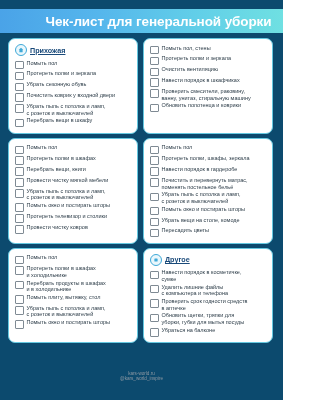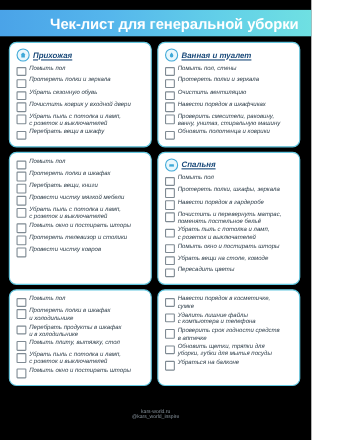--- a/index.html
+++ b/index.html
@@ -12,21 +12,21 @@
     height: 400px;
     font-family: "Liberation Sans", sans-serif;
     overflow: hidden;
     position: relative;
   }
   .page {
     width: 283px;
     height: 400px;
     box-sizing: border-box;
     position: relative;
-    background: #000000;
+    background: #0c4a6e;
     display: flex;
     flex-direction: column;
   }
   .header-band {
     margin-top: 9px;
     height: 24px;
     background: linear-gradient(90deg, #4aa3e8 0%, #55b6ec 35%, #62cfe8 70%, #6fe0e2 100%);
     display: flex;
     align-items: center;
     justify-content: center;
@@ -49,21 +49,20 @@
     align-content: flex-start;
     gap: 4px 5px;
   }
   .card {
     width: 130px;
     box-sizing: border-box;
     border: 1px solid #64c8e0;
     border-radius: 7px;
     background: #ffffff;
     padding: 5px 5px 5px 6px;
-    font-style: italic;
   }
   .card-head {
     display: flex;
     align-items: center;
     gap: 3px;
     margin-bottom: 3px;
   }
   .badge {
     width: 10px;
     height: 10px;
@@ -159,172 +158,163 @@
             <span class="item-label">Убрать пыль с потолка и ламп,
 с розеток и выключателей</span>
           </div>
           <div class="item">
             <span class="checkbox"></span>
             <span class="item-label">Перебрать вещи в шкафу</span>
           </div>
         </div>
       </div>
       <div class="card">
+        <div class="items">
+          <div class="item">
+            <span class="checkbox"></span>
+            <span class="item-label">Помыть пол, стены</span>
+          </div>
+          <div class="item">
+            <span class="checkbox"></span>
+            <span class="item-label">Протереть полки и зеркала</span>
+          </div>
+          <div class="item">
+            <span class="checkbox"></span>
+            <span class="item-label">Очистить вентиляцию</span>
+          </div>
+          <div class="item">
+            <span class="checkbox"></span>
+            <span class="item-label">Навести порядок в шкафчиках</span>
+          </div>
+          <div class="item">
+            <span class="checkbox"></span>
+            <span class="item-label">Проверить смесители, раковину,
+ванну, унитаз, стиральную машину</span>
+          </div>
+          <div class="item">
+            <span class="checkbox"></span>
+            <span class="item-label">Обновить полотенца и коврики</span>
+          </div>
+        </div>
+      </div>
+      <div class="card">
+        <div class="items">
+          <div class="item">
+            <span class="checkbox"></span>
+            <span class="item-label">Помыть пол</span>
+          </div>
+          <div class="item">
+            <span class="checkbox"></span>
+            <span class="item-label">Протереть полки в шкафах</span>
+          </div>
+          <div class="item">
+            <span class="checkbox"></span>
+            <span class="item-label">Перебрать вещи, книги</span>
+          </div>
+          <div class="item">
+            <span class="checkbox"></span>
+            <span class="item-label">Провести чистку мягкой мебели</span>
+          </div>
+          <div class="item">
+            <span class="checkbox"></span>
+            <span class="item-label">Убрать пыль с потолка и ламп,
+с розеток и выключателей</span>
+          </div>
+          <div class="item">
+            <span class="checkbox"></span>
+            <span class="item-label">Помыть окно и постирать шторы</span>
+          </div>
+          <div class="item">
+            <span class="checkbox"></span>
+            <span class="item-label">Протереть телевизор и столики</span>
+          </div>
+          <div class="item">
+            <span class="checkbox"></span>
+            <span class="item-label">Провести чистку ковров</span>
+          </div>
+        </div>
+      </div>
+      <div class="card">
+        <div class="items">
+          <div class="item">
+            <span class="checkbox"></span>
+            <span class="item-label">Помыть пол</span>
+          </div>
+          <div class="item">
+            <span class="checkbox"></span>
+            <span class="item-label">Протереть полки, шкафы, зеркала</span>
+          </div>
+          <div class="item">
+            <span class="checkbox"></span>
+            <span class="item-label">Навести порядок в гардеробе</span>
+          </div>
+          <div class="item">
+            <span class="checkbox"></span>
+            <span class="item-label">Почистить и перевернуть матрас,
+поменять постельное бельё</span>
+          </div>
+          <div class="item">
+            <span class="checkbox"></span>
+            <span class="item-label">Убрать пыль с потолка и ламп,
+с розеток и выключателей</span>
+          </div>
+          <div class="item">
+            <span class="checkbox"></span>
+            <span class="item-label">Помыть окно и постирать шторы</span>
+          </div>
+          <div class="item">
+            <span class="checkbox"></span>
+            <span class="item-label">Убрать вещи на столе, комоде</span>
+          </div>
+          <div class="item">
+            <span class="checkbox"></span>
+            <span class="item-label">Пересадить цветы</span>
+          </div>
+        </div>
+      </div>
+      <div class="card">
+        <div class="items">
+          <div class="item">
+            <span class="checkbox"></span>
+            <span class="item-label">Помыть пол</span>
+          </div>
+          <div class="item">
+            <span class="checkbox"></span>
+            <span class="item-label">Протереть полки в шкафах
+и холодильнике</span>
+          </div>
+          <div class="item">
+            <span class="checkbox"></span>
+            <span class="item-label">Перебрать продукты в шкафах
+и в холодильнике</span>
+          </div>
+          <div class="item">
+            <span class="checkbox"></span>
+            <span class="item-label">Помыть плиту, вытяжку, стол</span>
+          </div>
+          <div class="item">
+            <span class="checkbox"></span>
+            <span class="item-label">Убрать пыль с потолка и ламп,
+с розеток и выключателей</span>
+          </div>
+          <div class="item">
+            <span class="checkbox"></span>
+            <span class="item-label">Помыть окно и постирать шторы</span>
+          </div>
+        </div>
+      </div>
+      <div class="card">
         <div class="card-head">
           <span class="badge">
             <svg width="6" height="6" viewBox="0 0 10 10">
-              <path d="M5 1.3C3.2 3.4 2.4 4.8 2.4 6a2.6 2.6 0 0 0 5.2 0c0-1.2-.8-2.6-2.6-4.7z" fill="#3fa9d8"></path>
+              <rect x="2.3" y="2.3" width="5.4" height="5.4" rx="1" fill="#3fa9d8"></rect>
             </svg>
           </span>
-          <span class="card-title">Ванная и туалет</span>
-        </div>
-        <div class="items">
-          <div class="item">
-            <span class="checkbox"></span>
-            <span class="item-label">Помыть пол, стены</span>
-          </div>
-          <div class="item">
-            <span class="checkbox"></span>
-            <span class="item-label">Протереть полки и зеркала</span>
-          </div>
-          <div class="item">
-            <span class="checkbox"></span>
-            <span class="item-label">Очистить вентиляцию</span>
-          </div>
-          <div class="item">
-            <span class="checkbox"></span>
-            <span class="item-label">Навести порядок в шкафчиках</span>
-          </div>
-          <div class="item">
-            <span class="checkbox"></span>
-            <span class="item-label">Проверить смесители, раковину,
-ванну, унитаз, стиральную машину</span>
-          </div>
-          <div class="item">
-            <span class="checkbox"></span>
-            <span class="item-label">Обновить полотенца и коврики</span>
-          </div>
-        </div>
-      </div>
-      <div class="card">
-        <div class="items">
-          <div class="item">
-            <span class="checkbox"></span>
-            <span class="item-label">Помыть пол</span>
-          </div>
-          <div class="item">
-            <span class="checkbox"></span>
-            <span class="item-label">Протереть полки в шкафах</span>
-          </div>
-          <div class="item">
-            <span class="checkbox"></span>
-            <span class="item-label">Перебрать вещи, книги</span>
-          </div>
-          <div class="item">
-            <span class="checkbox"></span>
-            <span class="item-label">Провести чистку мягкой мебели</span>
-          </div>
-          <div class="item">
-            <span class="checkbox"></span>
-            <span class="item-label">Убрать пыль с потолка и ламп,
-с розеток и выключателей</span>
-          </div>
-          <div class="item">
-            <span class="checkbox"></span>
-            <span class="item-label">Помыть окно и постирать шторы</span>
-          </div>
-          <div class="item">
-            <span class="checkbox"></span>
-            <span class="item-label">Протереть телевизор и столики</span>
-          </div>
-          <div class="item">
-            <span class="checkbox"></span>
-            <span class="item-label">Провести чистку ковров</span>
-          </div>
-        </div>
-      </div>
-      <div class="card">
-        <div class="card-head">
-          <span class="badge">
-            <svg width="6" height="6" viewBox="0 0 10 10">
-              <rect x="1.3" y="3.8" width="7.4" height="2.6" rx="1" fill="#3fa9d8"></rect>
-              <rect x="1.3" y="6.4" width="7.4" height="1" fill="#3fa9d8"></rect>
-            </svg>
-          </span>
-          <span class="card-title">Спальня</span>
-        </div>
-        <div class="items">
-          <div class="item">
-            <span class="checkbox"></span>
-            <span class="item-label">Помыть пол</span>
-          </div>
-          <div class="item">
-            <span class="checkbox"></span>
-            <span class="item-label">Протереть полки, шкафы, зеркала</span>
-          </div>
-          <div class="item">
-            <span class="checkbox"></span>
-            <span class="item-label">Навести порядок в гардеробе</span>
-          </div>
-          <div class="item">
-            <span class="checkbox"></span>
-            <span class="item-label">Почистить и перевернуть матрас,
-поменять постельное бельё</span>
-          </div>
-          <div class="item">
-            <span class="checkbox"></span>
-            <span class="item-label">Убрать пыль с потолка и ламп,
-с розеток и выключателей</span>
-          </div>
-          <div class="item">
-            <span class="checkbox"></span>
-            <span class="item-label">Помыть окно и постирать шторы</span>
-          </div>
-          <div class="item">
-            <span class="checkbox"></span>
-            <span class="item-label">Убрать вещи на столе, комоде</span>
-          </div>
-          <div class="item">
-            <span class="checkbox"></span>
-            <span class="item-label">Пересадить цветы</span>
-          </div>
-        </div>
-      </div>
-      <div class="card">
-        <div class="items">
-          <div class="item">
-            <span class="checkbox"></span>
-            <span class="item-label">Помыть пол</span>
-          </div>
-          <div class="item">
-            <span class="checkbox"></span>
-            <span class="item-label">Протереть полки в шкафах
-и холодильнике</span>
-          </div>
-          <div class="item">
-            <span class="checkbox"></span>
-            <span class="item-label">Перебрать продукты в шкафах
-и в холодильнике</span>
-          </div>
-          <div class="item">
-            <span class="checkbox"></span>
-            <span class="item-label">Помыть плиту, вытяжку, стол</span>
-          </div>
-          <div class="item">
-            <span class="checkbox"></span>
-            <span class="item-label">Убрать пыль с потолка и ламп,
-с розеток и выключателей</span>
-          </div>
-          <div class="item">
-            <span class="checkbox"></span>
-            <span class="item-label">Помыть окно и постирать шторы</span>
-          </div>
-        </div>
-      </div>
-      <div class="card">
+          <span class="card-title">Другое</span>
+        </div>
         <div class="items">
           <div class="item">
             <span class="checkbox"></span>
             <span class="item-label">Навести порядок в косметичке,
 сумке</span>
           </div>
           <div class="item">
             <span class="checkbox"></span>
             <span class="item-label">Удалить лишние файлы
 с компьютера и телефона</span>

